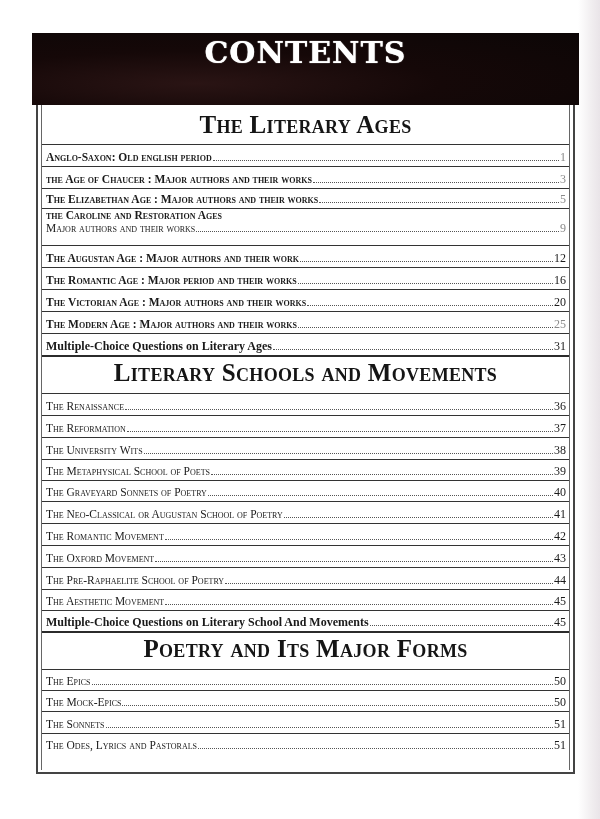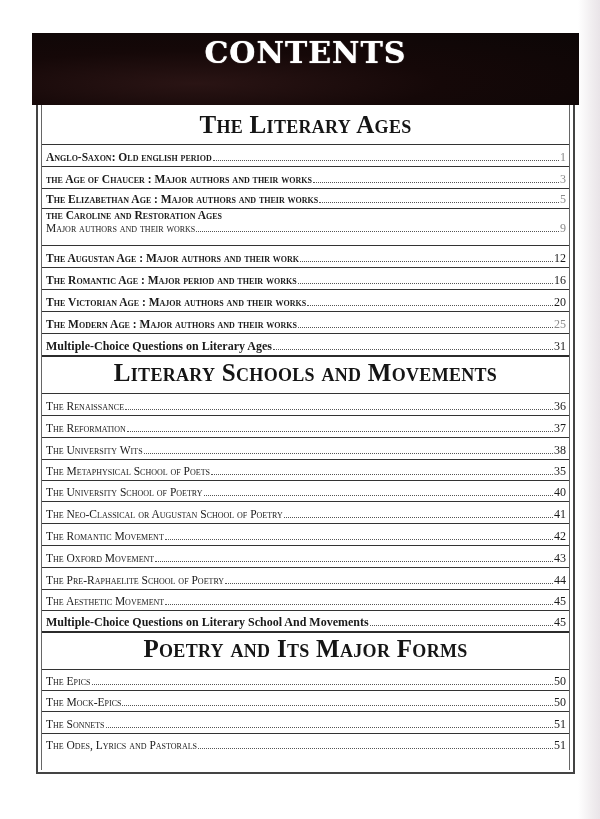--- a/index.html
+++ b/index.html
@@ -198,24 +198,24 @@
       <span class="toc-page">37</span>
     </div>
     <div class="toc-row" style="top:332px;height:22px;">
       <span class="toc-label">The University Wits</span>
       <span class="toc-leader"></span>
       <span class="toc-page">38</span>
     </div>
     <div class="toc-row" style="top:354px;height:21px;">
       <span class="toc-label">The Metaphysical School of Poets</span>
       <span class="toc-leader"></span>
-      <span class="toc-page">35</span>
+      <span class="toc-page">39</span>
     </div>
     <div class="toc-row" style="top:375px;height:21px;">
-      <span class="toc-label">The University School of Poetry</span>
+      <span class="toc-label">The Graveyard Sonnets of Poetry</span>
       <span class="toc-leader"></span>
       <span class="toc-page">40</span>
     </div>
     <div class="toc-row" style="top:396px;height:22px;">
       <span class="toc-label">The Neo-Classical or Augustan School of Poetry</span>
       <span class="toc-leader"></span>
       <span class="toc-page">41</span>
     </div>
     <div class="toc-row" style="top:418px;height:22px;text-align:center;">
       <span class="toc-label">The Romantic Movement</span>

